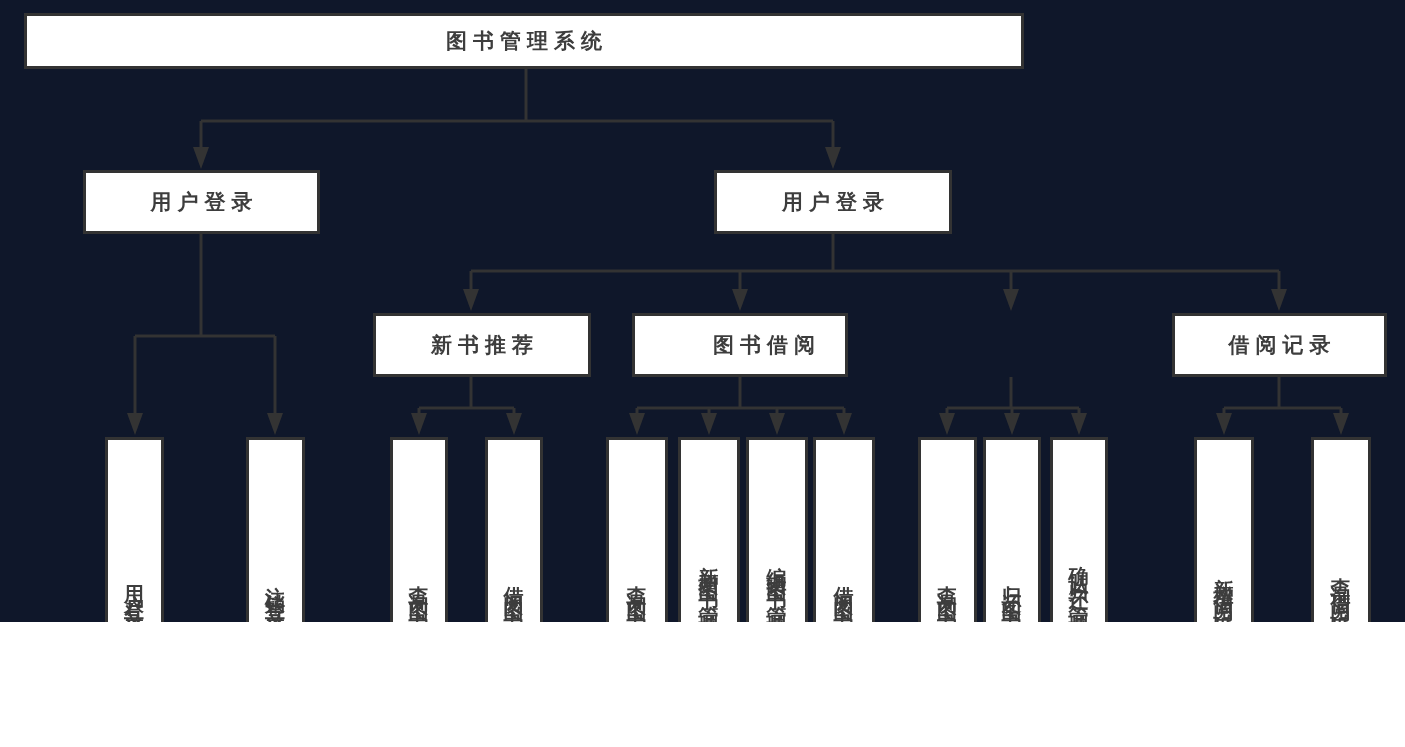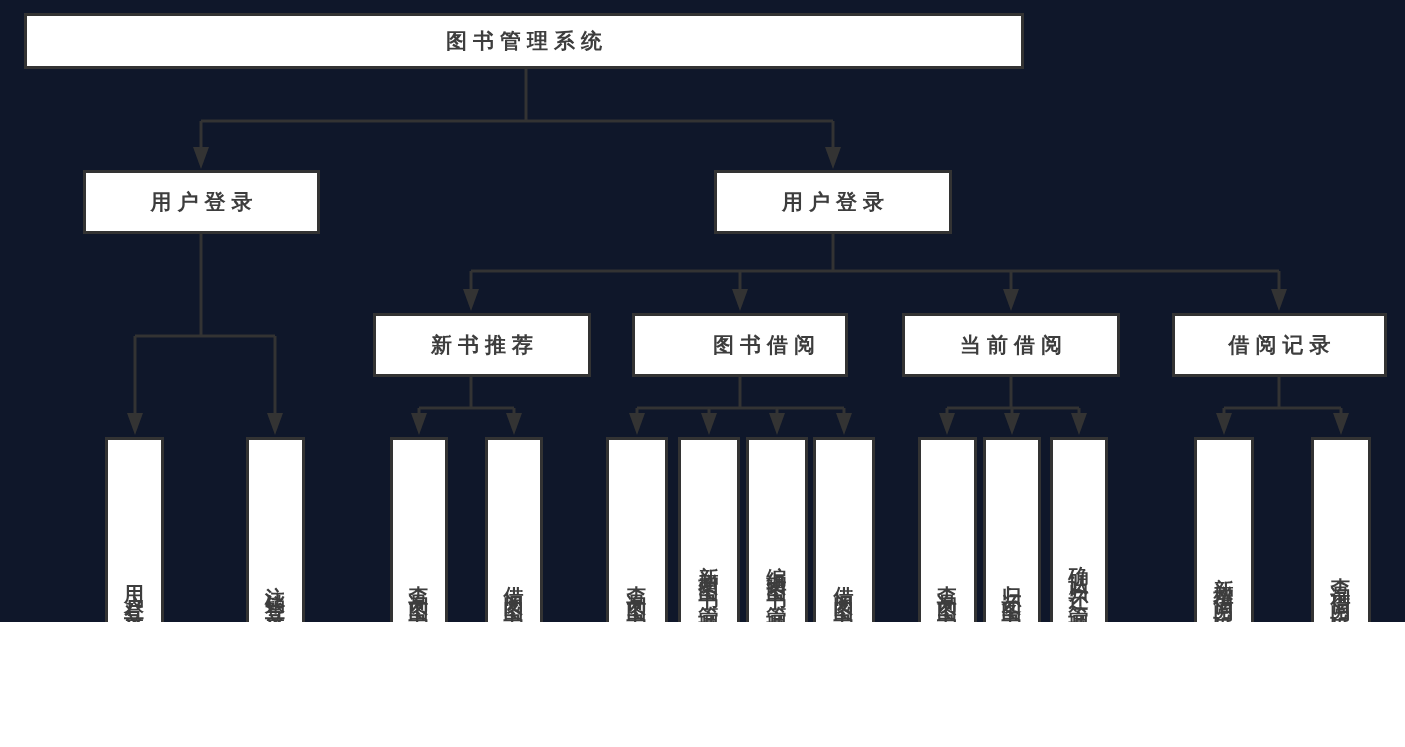--- a/index.html
+++ b/index.html
@@ -130,21 +130,20 @@
     </g>
   </svg>
 
   <div class="node hbox" style="left:24px; top:13px; width:1000px; height:56px;">图书管理系统</div>
 
   <div class="node hbox" style="left:83px; top:170px; width:237px; height:64px;">用户登录</div>
   <div class="node hbox" style="left:714px; top:170px; width:238px; height:64px;">用户登录</div>
 
   <div class="node hbox" style="left:362px; top:313px; width:218px; height:64px;margin-left:11px;">新书推荐</div>
   <div class="node hbox" style="left:632px; top:313px; width:216px; height:64px;padding-left:48px;">图书借阅</div>
-  <div class="node hbox" style="left:902px; top:313px; width:218px; height:64px;">当前借阅</div>
   <div class="node hbox" style="left:1172px; top:313px; width:215px; height:64px;">借阅记录</div>
 
   <div class="node vbox" style="left:105px; top:437px; width:59px; height:298px;">用户登录</div>
   <div class="node vbox" style="left:246px; top:437px; width:59px; height:298px;">注销登录</div>
 
   <div class="node vbox" style="left:390px; top:437px; width:58px; height:298px;">查询图书</div>
   <div class="node vbox" style="left:485px; top:437px; width:58px; height:298px;">借阅图书</div>
 
   <div class="node vbox" style="left:606px; top:437px; width:62px; height:298px;">查询图书</div>
   <div class="node vbox" style="left:678px; top:437px; width:62px; height:298px;">新增图书（管理员）</div>

